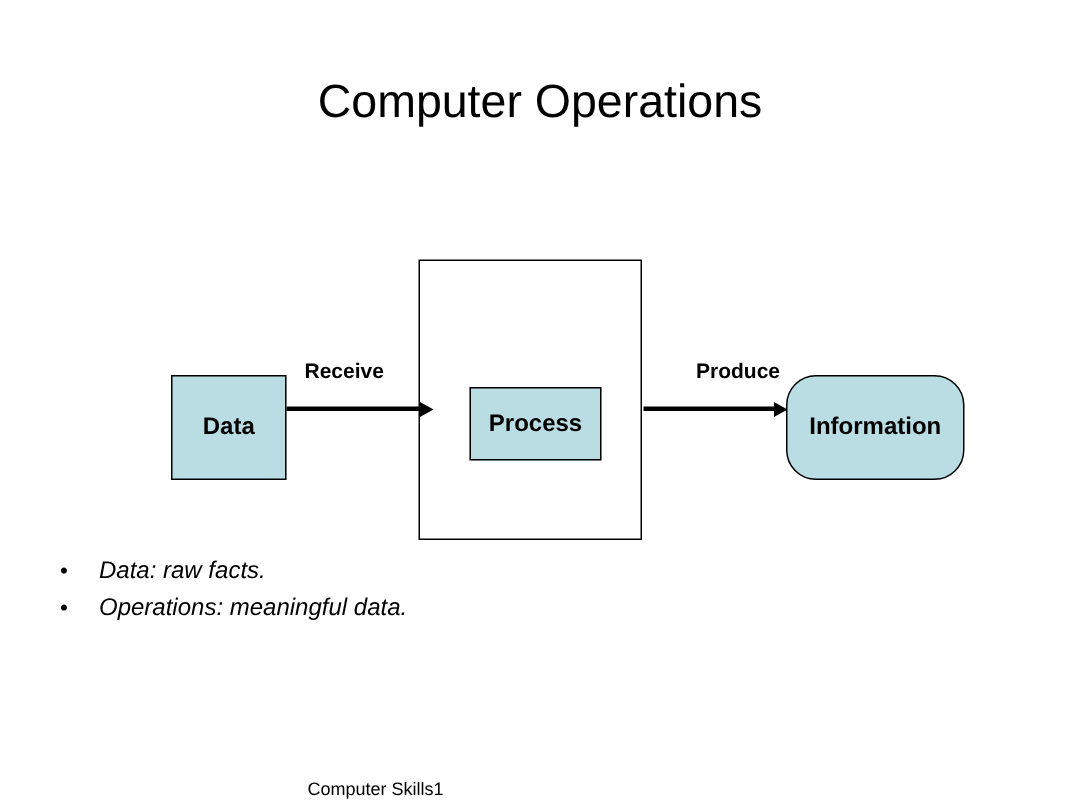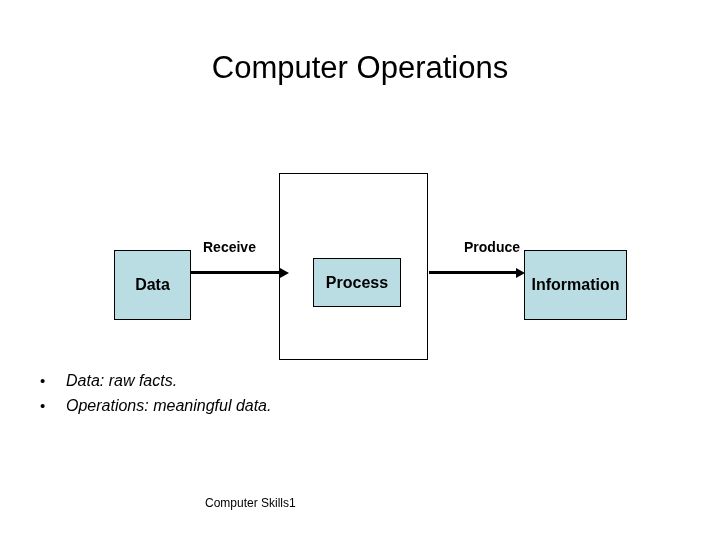--- a/index.html
+++ b/index.html
@@ -84,22 +84,23 @@
   }
   .box-process {
     left: 313px;
     top: 258px;
     width: 88px;
     height: 49px;
   }
   .box-information {
     left: 524px;
     top: 250px;
-    width: 103px;
+    width: 119px;
     height: 70px;
+    border-radius: 20px;
   }
   
   .arrow-line {
     position: absolute;
     height: 3px;
     background: #000000;
   }
   .arrow-receive {
     left: 191px;
     top: 271px;
@@ -174,20 +175,21 @@
     position: absolute;
     left: 205px;
     top: 495px;
     width: 400px;
     font-size: 12px;
     line-height: 16px;
     white-space: nowrap;
   }
   .footer-line1 {
     text-align: left;
+    margin-top: 23px;
   }
   .footer-line2 {
     text-align: left;
     padding-left: 90px;
   }
 </style>
 </head>
 <body>
 
 <div id="slide">

